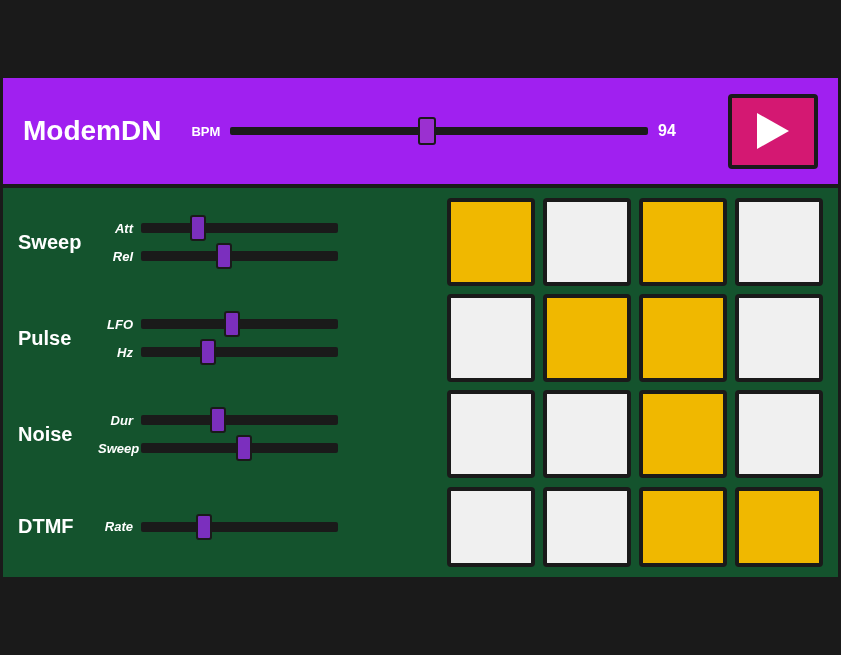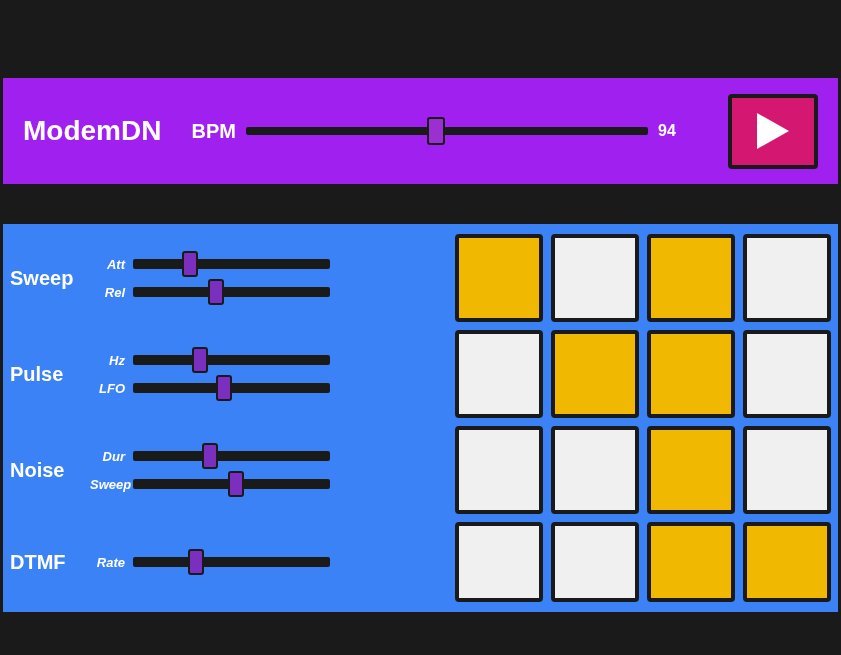--- a/index.html
+++ b/index.html
@@ -10,21 +10,20 @@
       align-items: center;
       min-height: 100vh;
       font-family: Arial, sans-serif;
     }
     .app-container {
       width: 841px;
       height: 505px;
       display: flex;
       flex-direction: column;
       border: 3px solid #1a1a1a;
-      gap: 36px;
     }
     
     .header {
       background: #a020f0;
       padding: 0 20px;
       height: 110px;
       display: flex;
       align-items: center;
       gap: 30px;
       border-bottom: 4px solid #1a1a1a;
@@ -37,21 +36,21 @@
       flex: 0 0 auto;
     }
     .bpm-section {
       display: flex;
       align-items: center;
       gap: 10px;
       flex: 1;
     }
     .bpm-label {
       color: white;
-      font-size: 20px;
+      font-size: 13px;
       font-weight: bold;
     }
     .bpm-slider-container {
       flex: 1;
       position: relative;
       height: 20px;
       display: flex;
       align-items: center;
     }
     .bpm-track {
@@ -93,25 +92,25 @@
     }
     .play-icon {
       width: 0;
       height: 0;
       border-style: solid;
       border-width: 18px 0 18px 32px;
       border-color: transparent transparent transparent white;
     }
     
     .main-content {
-      background: #3b82f6;
+      background: #14532d;
       flex: 1;
       display: flex;
       flex-direction: column;
-      padding: 10px 7px;
+      padding: 10px 15px;
       gap: 8px;
     }
     
     .synth-row {
       display: flex;
       align-items: center;
       flex: 1;
       gap: 10px;
     }
     .row-label {
@@ -251,32 +250,32 @@
           <div class="pad pad-yellow"></div>
           <div class="pad pad-white"></div>
           <div class="pad pad-yellow"></div>
           <div class="pad pad-white"></div>
         </div>
       </div>
       <div class="synth-row row-pulse">
         <span class="row-label">Pulse</span>
         <div class="sliders-section">
           <div class="slider-row">
+            <span class="slider-label">LFO</span>
+            <div class="slider-track-container">
+              <div class="slider-track">
+                <div class="slider-thumb thumb-lfo" style="left: 42%;"></div>
+              </div>
+            </div>
+          </div>
+          <div class="slider-row">
             <span class="slider-label">Hz</span>
             <div class="slider-track-container">
               <div class="slider-track">
                 <div class="slider-thumb thumb-hz" style="left: 30%;"></div>
-              </div>
-            </div>
-          </div>
-          <div class="slider-row">
-            <span class="slider-label">LFO</span>
-            <div class="slider-track-container">
-              <div class="slider-track">
-                <div class="slider-thumb thumb-lfo" style="left: 42%;"></div>
               </div>
             </div>
           </div>
         </div>
         <div class="pads-section">
           <div class="pad pad-white"></div>
           <div class="pad pad-yellow"></div>
           <div class="pad pad-yellow"></div>
           <div class="pad pad-white"></div>
         </div>

